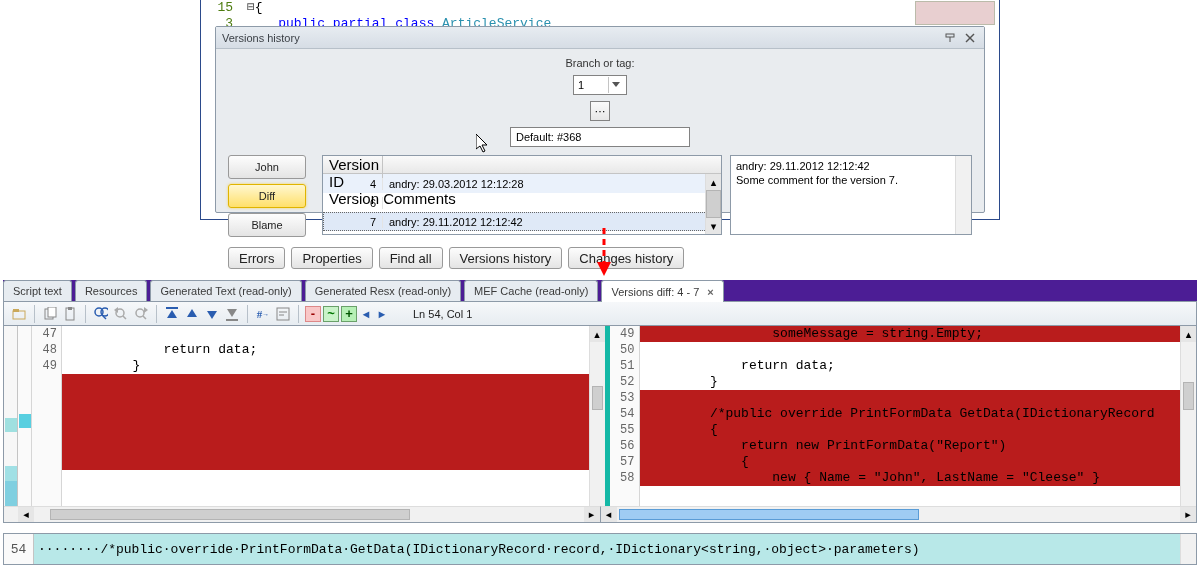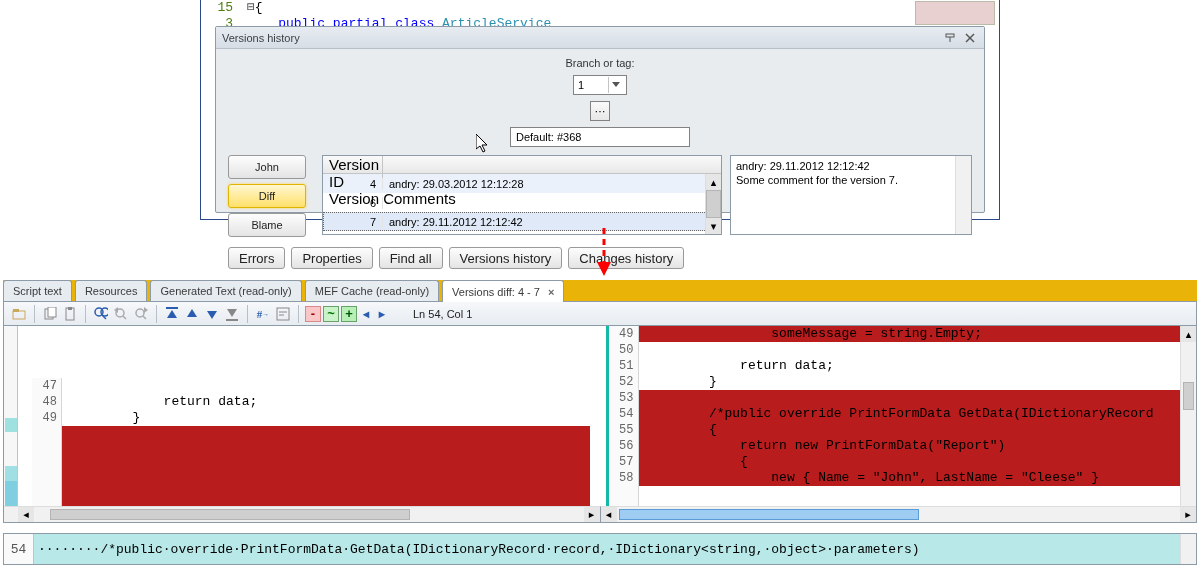--- a/index.html
+++ b/index.html
@@ -159,21 +159,21 @@
     position:absolute;
     left: 596px; top: 228px; width: 16px; height: 50px;
   }
 
   
   .tabstrip {
     position: absolute;
     left: 3px; top: 280px; right: 3px; height: 22px;
     display:flex; align-items: flex-end;
     border-bottom: 1px solid #8d9aa8;
-    background: #eab308;
+    background: #4c1d95;
   }
   .tab {
     height: 21px;
     padding: 0 9px;
     border: 1px solid #8d9aa8;
     border-bottom: none;
     background: #e7ecf1;
     margin-right: 3px;
     border-radius: 3px 3px 0 0;
     display:flex; align-items:center;
@@ -218,21 +218,21 @@
     display:flex;
   }
   .overview {
     flex: 0 0 14px;
     border-right:1px solid #c4c4c4;
     background:#f7f7f7;
     position:relative;
   }
   .ov-a { position:absolute; left:1px; width:12px; background:#9fe0e0; }
   .pane { flex:1; display:flex; position:relative; overflow:hidden; min-width:0;}
-  .pane.left { border-right:3px solid #14b8a6;align-items:flex-end; }
+  .pane.left { border-right:5px solid #14b8a6; }
   .pane .innerov { flex:0 0 14px; border-right:1px solid #d6d6d6; background:#fafafa; position:relative;}
   .pane .innerov .mk { position:absolute; left:1px; width:12px; background:#58cfe0;}
   .pane .gut { flex:0 0 30px; border-right:1px solid #d6d6d6; background:#fafafa; text-align:right; padding-right:4px; color:#666;}
   .pane .gut div { height:16px; line-height:16px; }
   .pane .code { flex:1; position:relative; overflow:hidden;}
   .pane .code .ln { height:16px; line-height:16px; white-space:pre; padding-left:8px;}
   .pane .code .ln.fill { background:#b8e8e8; }
   .pane .code .ln.diffbg { background:#b91c1c; }
   .pane .vsb { flex:0 0 16px; background:#f1f1f1; border-left:1px solid #ddd; position:relative;}
   .pane .vsb .sbtn { position:absolute; left:0; right:0; height:16px; display:flex;align-items:center;justify-content:center; background:#e6e6e6;}
@@ -367,20 +367,21 @@
   <svg width="16" height="50">
     <line x1="8" y1="0" x2="8" y2="36" stroke="#f00" stroke-width="3" stroke-dasharray="6 5"></line>
     <polygon points="1,34 15,34 8,48" fill="#f00"></polygon>
   </svg>
 </div>
 
 <div class="tabstrip">
   <div class="tab">Script text</div>
   <div class="tab">Resources</div>
   <div class="tab">Generated Text (read-only)</div>
+  <div class="tab">Generated Resx (read-only)</div>
   <div class="tab">MEF Cache (read-only)</div>
   <div class="tab active">
     <span>Versions diff: 4 - 7</span>
     <span class="close">×</span>
   </div>
 </div>
 
 <div class="toolbar">
   <span class="ticon gray">
       <svg width="14" height="14">

